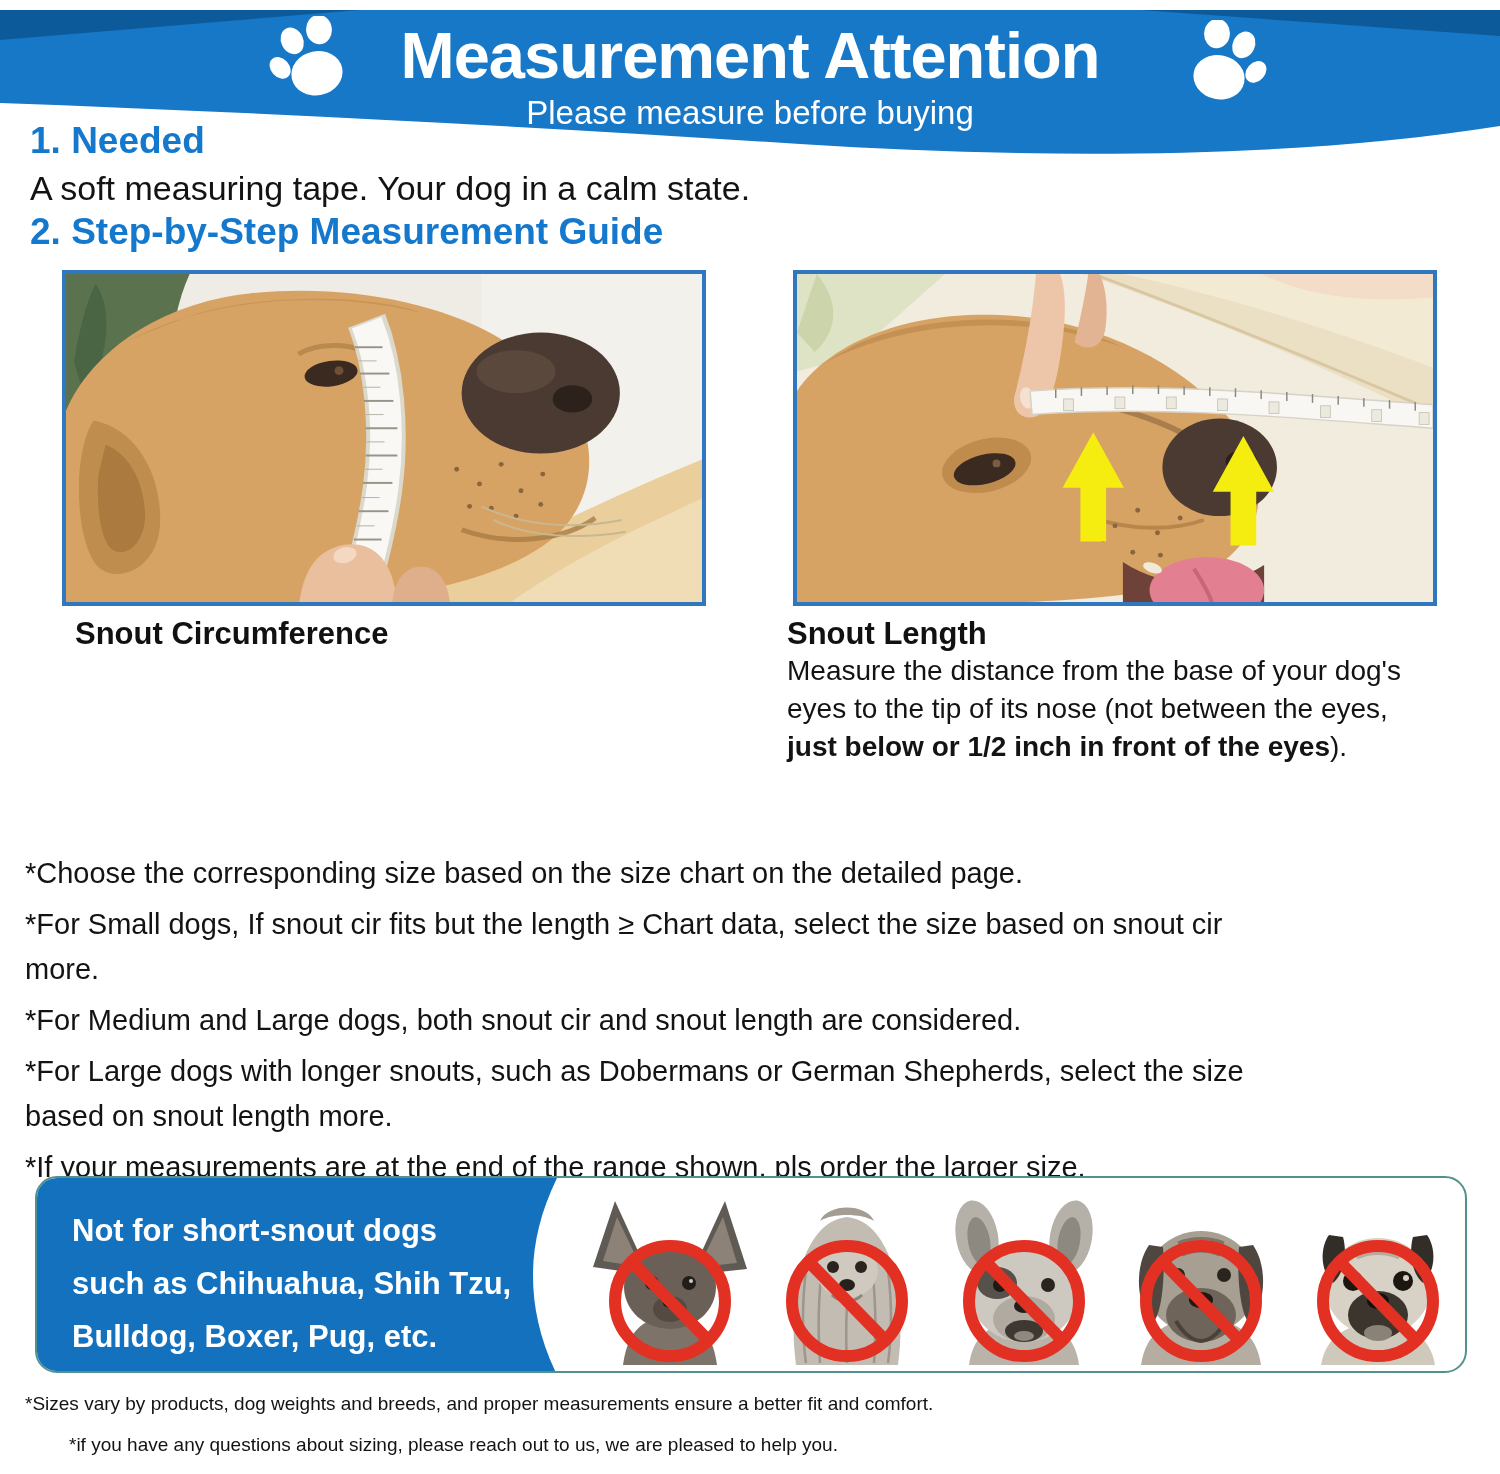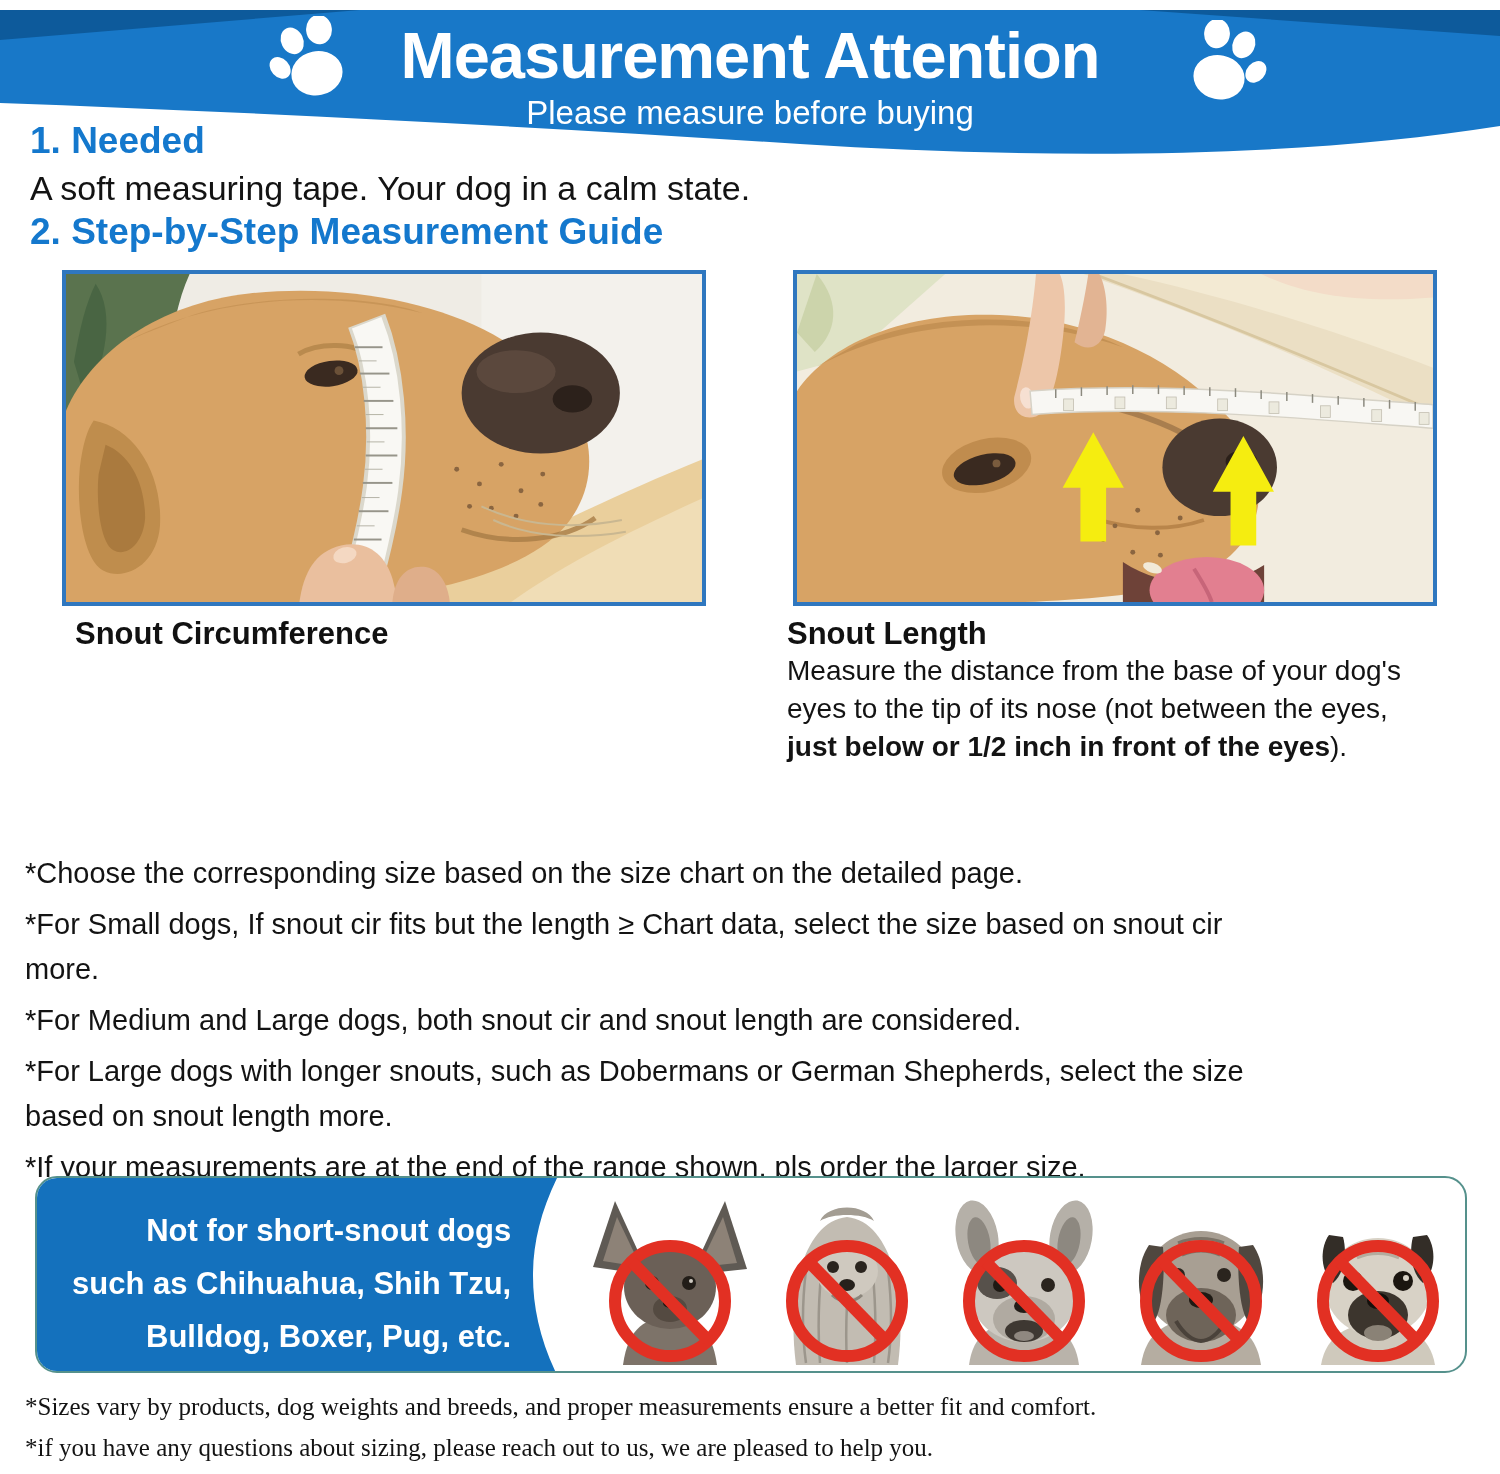--- a/index.html
+++ b/index.html
@@ -49,27 +49,27 @@
   
   .reminder-list { position:absolute; top:851px; left:25px; width:1460px; }
   .reminder-list p { font-size:29px; line-height:45px; margin-bottom:6px; white-space:pre-wrap; }
   
   .warning-strip {
     position:absolute; top:1176px; left:35px; width:1432px; height:197px;
     background:#ffffff; border:2px solid #55918c; border-radius:22px; overflow:hidden;
   }
   .warning-panel { position:absolute; top:0; left:0; width:545px; height:197px; }
   .warning-text { position:absolute; top:26px; left:35px; }
-  .warning-text div { font-size:31px; font-weight:bold; color:#ffffff; line-height:53px; white-space:pre;text-align:right; }
+  .warning-text div { font-size:31px; font-weight:bold; color:#ffffff; line-height:53px; white-space:pre; }
   .no-dog { position:absolute; top:14px; width:170px; height:176px; }
   .no-dog svg { width:100%; height:100%; }
   
-  .footer-line { position:absolute; left:25px; font-size:25px; white-space:pre-wrap;font-family:Liberation Serif, serif; }
+  .footer-line { position:absolute; left:25px; font-size:19px; white-space:pre-wrap; }
   #footer-1 { top:1393px; }
-  #footer-2 { top:1434px; }
+  #footer-2 { top:1434px;margin-left:44px; }
 </style>
 </head>
 <body>
 
 <div class="page">
 
   <div class="header">
     <svg class="header-wave" width="1500" height="170" viewBox="0 0 1500 170">
       <path d="M0,0 H1500 V116 C1300,148 1050,150 800,134 C520,116 250,102 0,93 Z" fill="#1878c8"></path>
       <polygon points="0,0 360,0 0,30" fill="#0d5a9b"></polygon>

